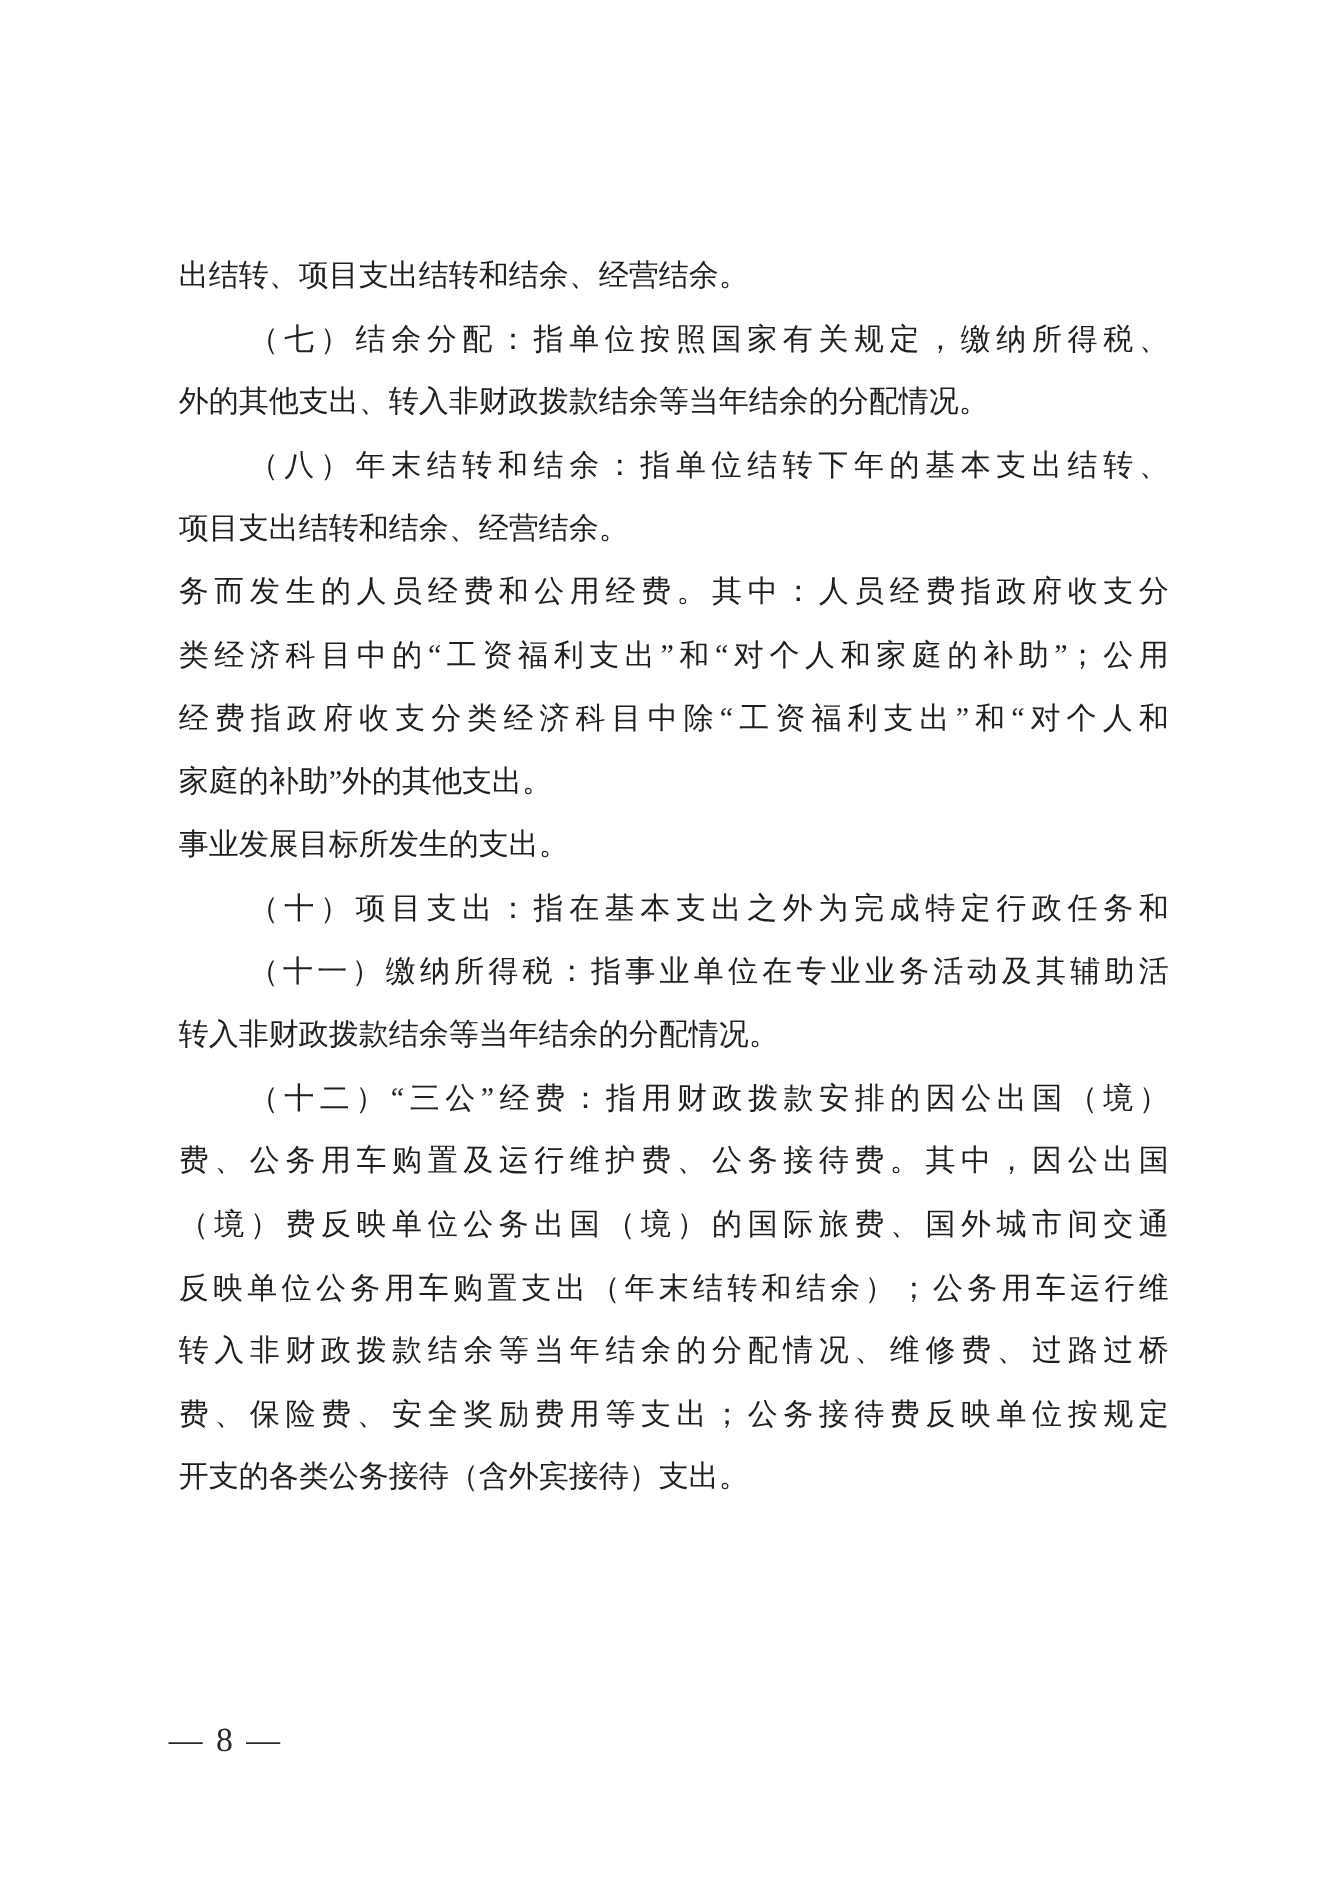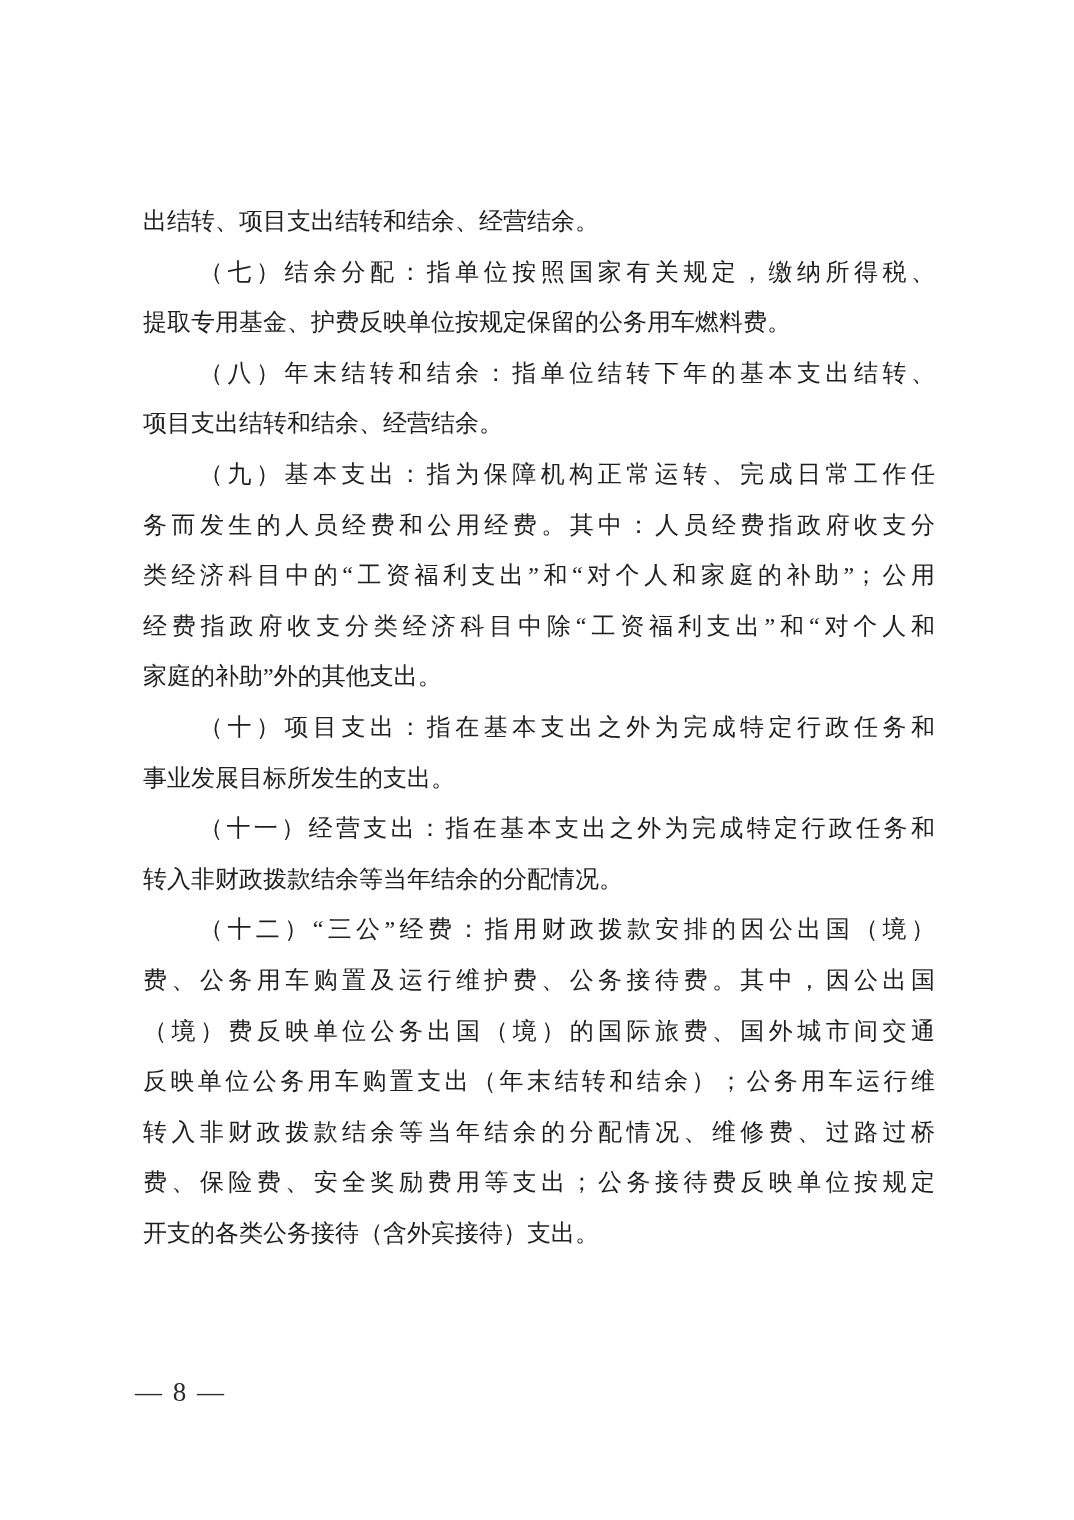--- a/index.html
+++ b/index.html
@@ -50,31 +50,30 @@
     letter-spacing: 2px;
   }
 </style>
 </head>
 <body>
 
 <div class="page">
   <div class="text-block" id="text-block">
       <div class="line">出结转、项目支出结转和结余、经营结余。</div>
       <div class="line justify indent">（七）结余分配：指单位按照国家有关规定，缴纳所得税、</div>
-      <div class="line">提取专用基金、护费反映单位按规定保留的公务用车燃料费。</div>
+      <div class="line">外的其他支出、转入非财政拨款结余等当年结余的分配情况。</div>
       <div class="line justify indent">（八）年末结转和结余：指单位结转下年的基本支出结转、</div>
       <div class="line">项目支出结转和结余、经营结余。</div>
-      <div class="line justify indent">（九）基本支出：指为保障机构正常运转、完成日常工作任</div>
       <div class="line justify">务而发生的人员经费和公用经费。其中：人员经费指政府收支分</div>
       <div class="line justify">类经济科目中的“工资福利支出”和“对个人和家庭的补助”；公用</div>
       <div class="line justify">经费指政府收支分类经济科目中除“工资福利支出”和“对个人和</div>
       <div class="line">家庭的补助”外的其他支出。</div>
+      <div class="line">事业发展目标所发生的支出。</div>
       <div class="line justify indent">（十）项目支出：指在基本支出之外为完成特定行政任务和</div>
-      <div class="line">事业发展目标所发生的支出。</div>
-      <div class="line justify indent">（十一）经营支出：指在基本支出之外为完成特定行政任务和</div>
+      <div class="line justify indent">（十一）缴纳所得税：指事业单位在专业业务活动及其辅助活</div>
       <div class="line">转入非财政拨款结余等当年结余的分配情况。</div>
       <div class="line justify indent">（十二）“三公”经费：指用财政拨款安排的因公出国（境）</div>
       <div class="line justify">费、公务用车购置及运行维护费、公务接待费。其中，因公出国</div>
       <div class="line justify">（境）费反映单位公务出国（境）的国际旅费、国外城市间交通</div>
       <div class="line justify">反映单位公务用车购置支出（年末结转和结余）；公务用车运行维</div>
       <div class="line justify">转入非财政拨款结余等当年结余的分配情况、维修费、过路过桥</div>
       <div class="line justify">费、保险费、安全奖励费用等支出；公务接待费反映单位按规定</div>
       <div class="line">开支的各类公务接待（含外宾接待）支出。</div>
     </div>
   <div class="footer">— 8 —</div>

